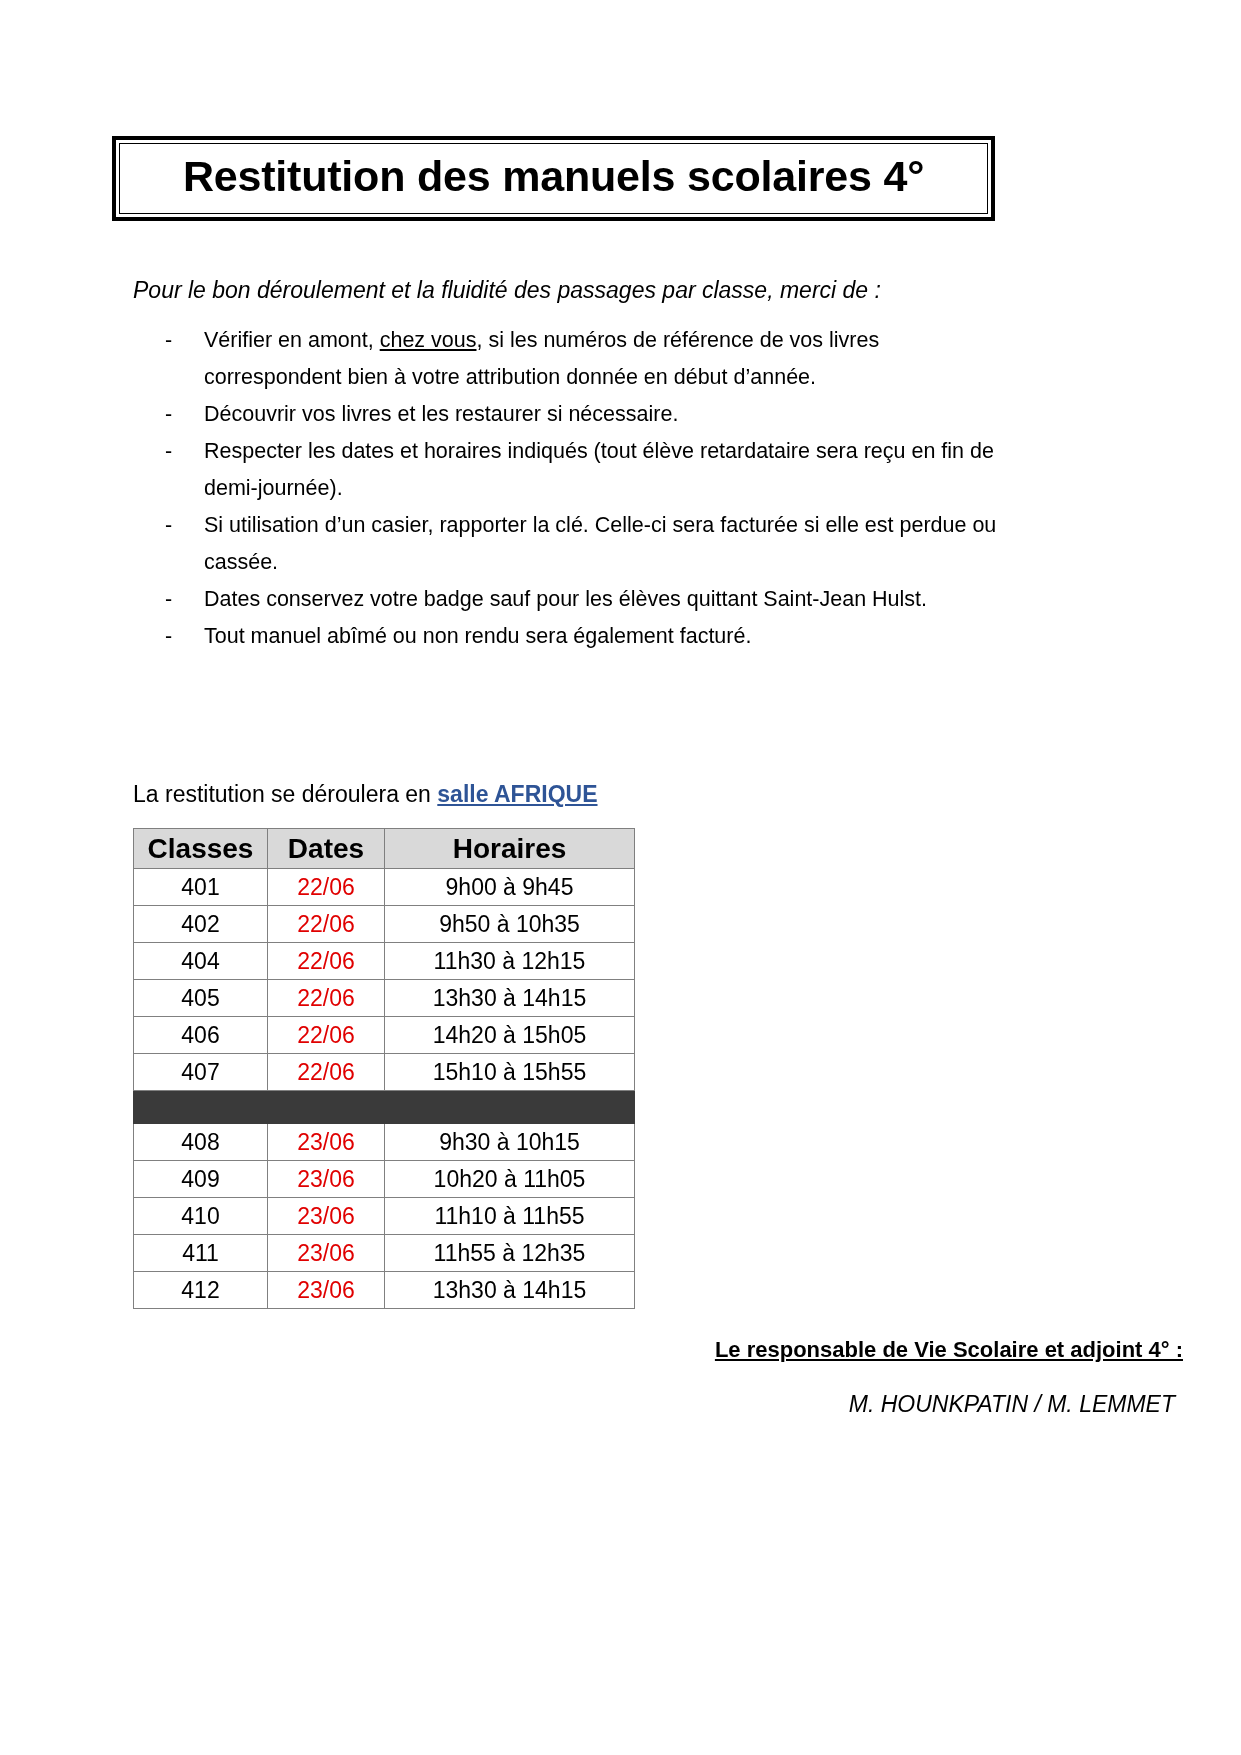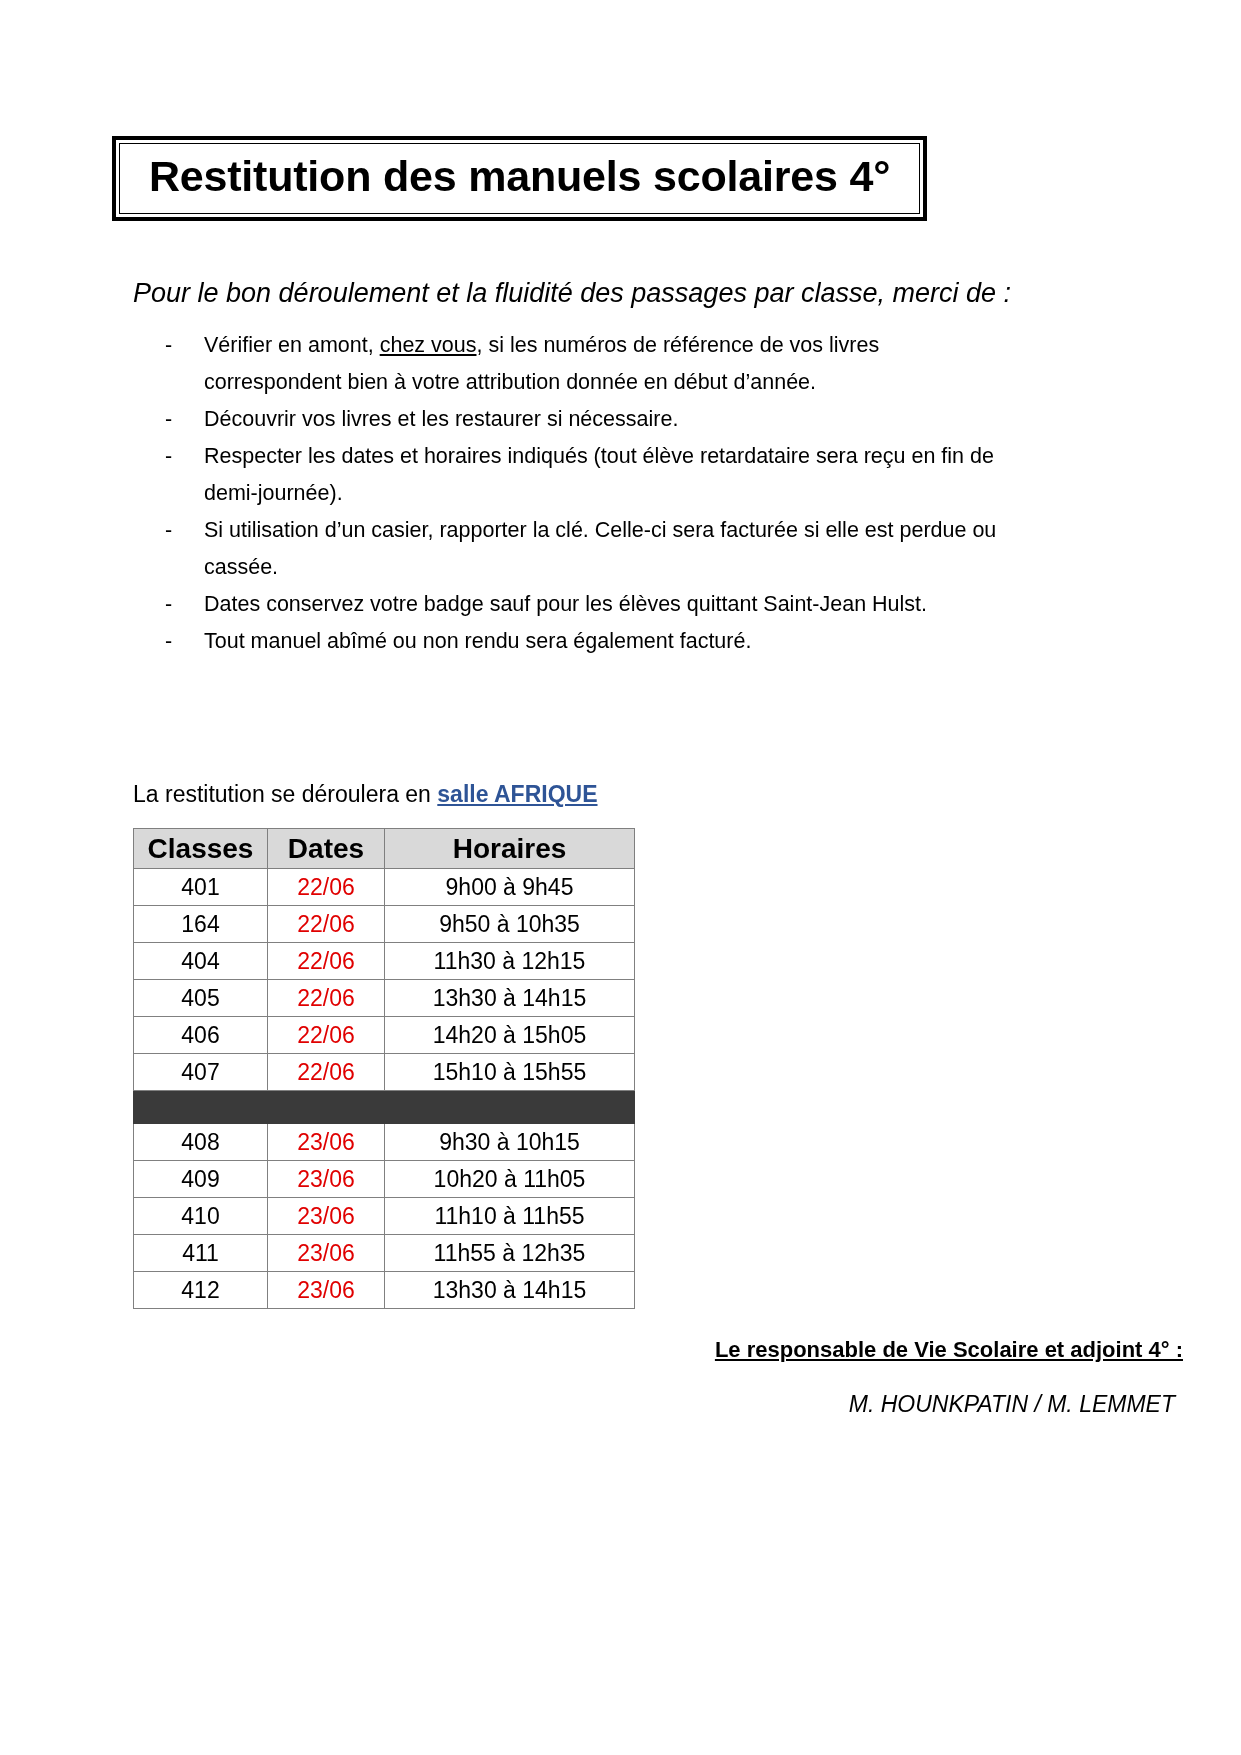--- a/index.html
+++ b/index.html
@@ -19,21 +19,21 @@
     background: #ffffff;
     box-sizing: border-box;
     overflow: hidden;
   }
 
   
   .title-outer {
     position: absolute;
     left: 112px;
     top: 136px;
-    width: 815px;
+    width: 883px;
     border: 4px solid #000000;
     background: #ffffff;
     box-sizing: border-box;
     padding: 3px;
   }
   .title-inner {
     border: 1px solid #000000;
     box-sizing: border-box;
     padding: 10px 6px 14px 6px;
     text-align: center;
@@ -48,21 +48,21 @@
 
   
   .content {
     position: absolute;
     left: 133px;
     top: 275px;
     width: 880px;
   }
   .intro {
     font-style: italic;
-    font-size: 27px;
+    font-size: 23px;
     line-height: 1.35;
     margin: 0 0 16px 0;
   }
 
   ul.bullets {
     list-style: none;
     margin: 0;
     padding: 0;
   }
   ul.bullets > li {
@@ -196,21 +196,21 @@
           <th>Horaires</th>
         </tr>
       </thead>
       <tbody id="sched-body">
           <tr>
             <td>401</td>
             <td class="date-cell">22/06</td>
             <td>9h00 à 9h45</td>
           </tr>
           <tr>
-            <td>164</td>
+            <td>402</td>
             <td class="date-cell">22/06</td>
             <td>9h50 à 10h35</td>
           </tr>
           <tr>
             <td>404</td>
             <td class="date-cell">22/06</td>
             <td>11h30 à 12h15</td>
           </tr>
           <tr>
             <td>405</td>

